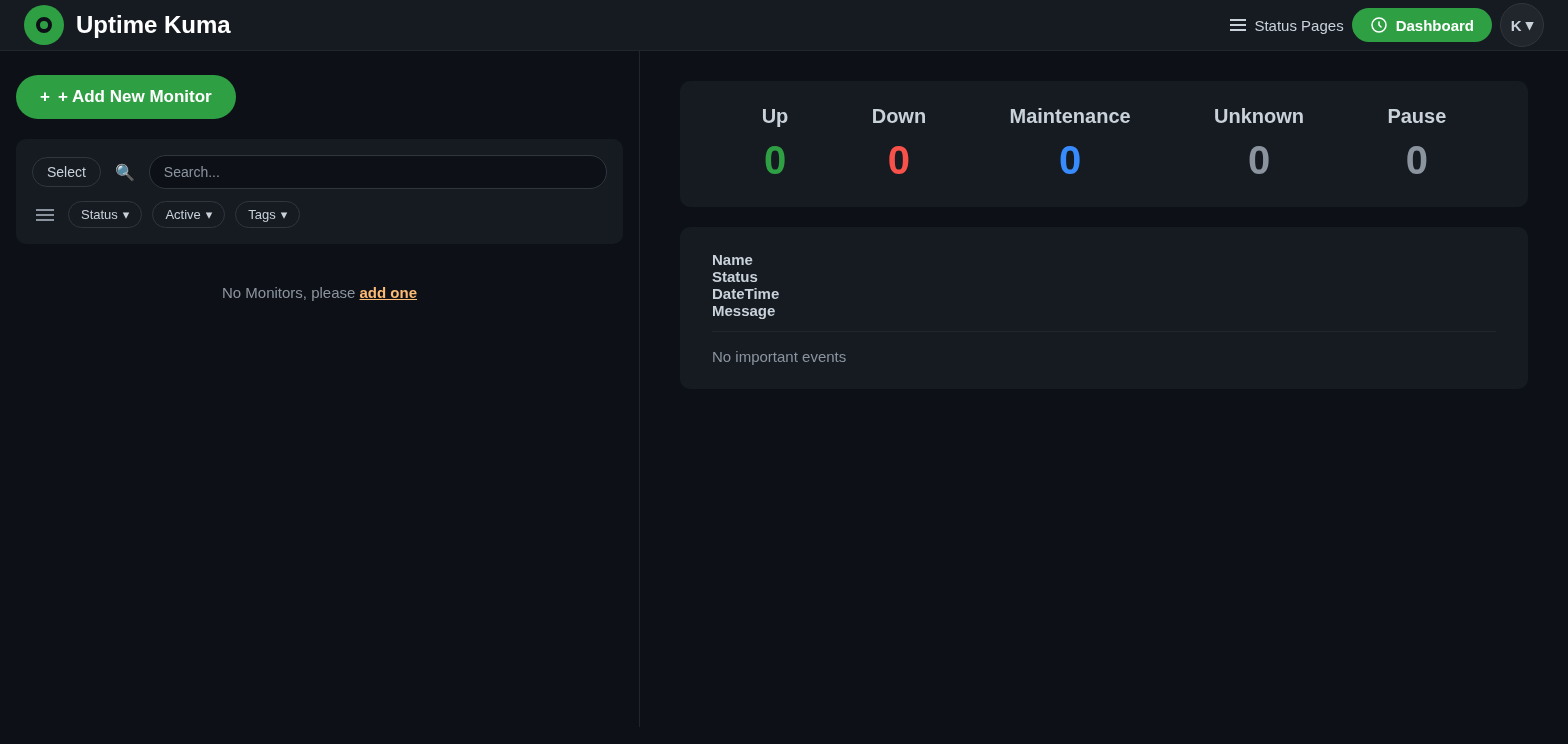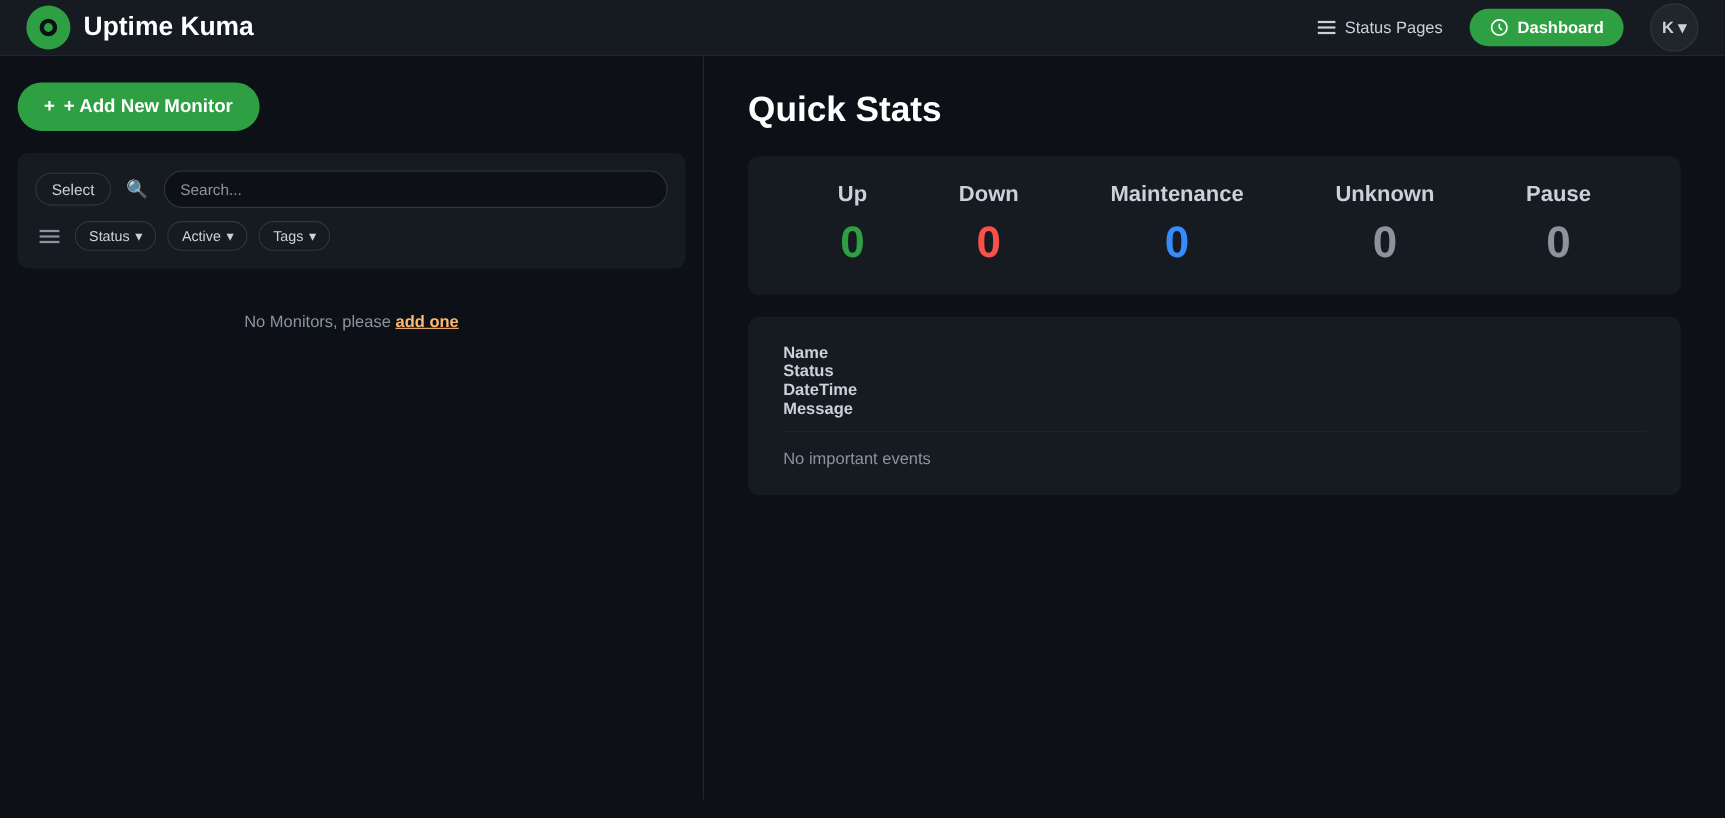--- a/index.html
+++ b/index.html
@@ -47,21 +47,21 @@
 
     .app-title {
       font-size: 24px;
       font-weight: 700;
       color: #ffffff;
     }
 
     .header-right {
       display: flex;
       align-items: center;
-      gap: 24px;
+      gap: 8px;
       justify-content: flex-end;
     }
 
     .status-pages-btn {
       background: transparent;
       border: none;
       color: #c9d1d9;
       font-size: 15px;
       cursor: pointer;
       display: flex;
@@ -388,21 +388,20 @@
       </div>
     </div>
 
     <div class="no-monitors">
       <span>No Monitors, please</span>
       <a href="#"> <span>add one</span></a>
     </div>
   </aside>
 
   <main class="main-content">
-    <h1 class="quick-stats-title">Quick Stats</h1>
 
     <div class="stats-card">
       <div class="stats-grid">
 
         <div class="stat-item">
           <div class="stat-label">Up</div>
           <div class="stat-value up">0</div>
         </div>
 
         <div class="stat-item">

